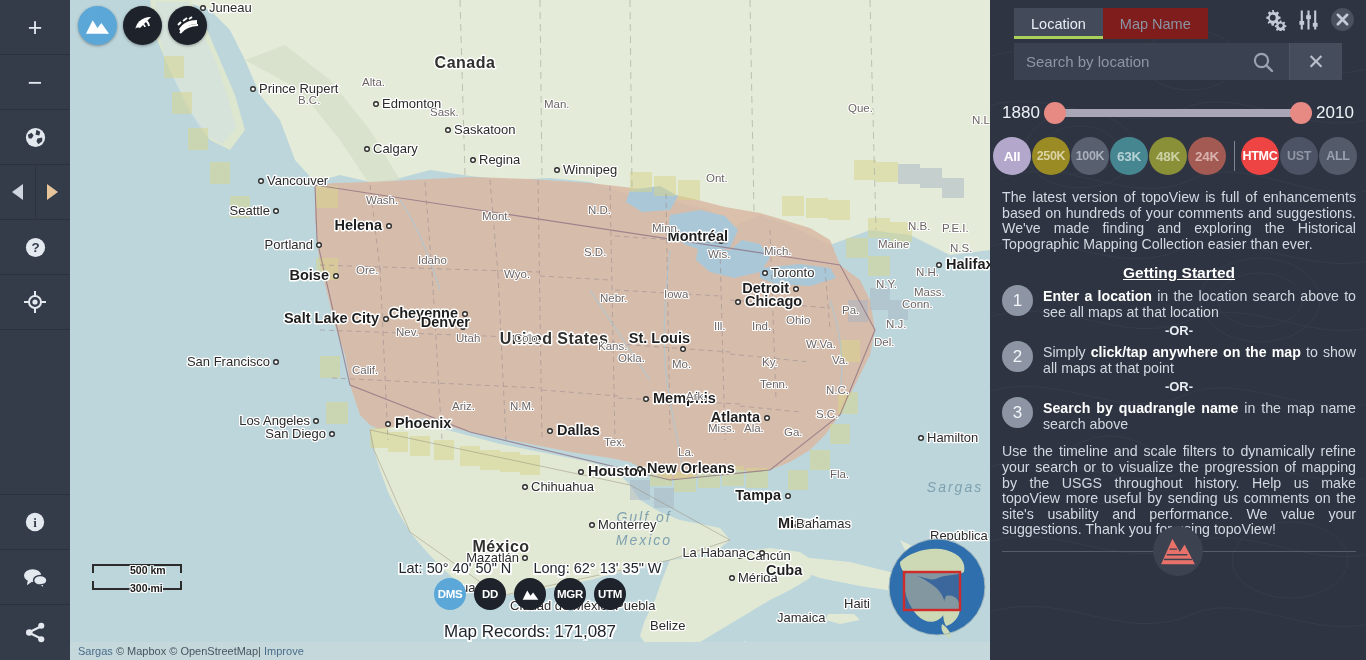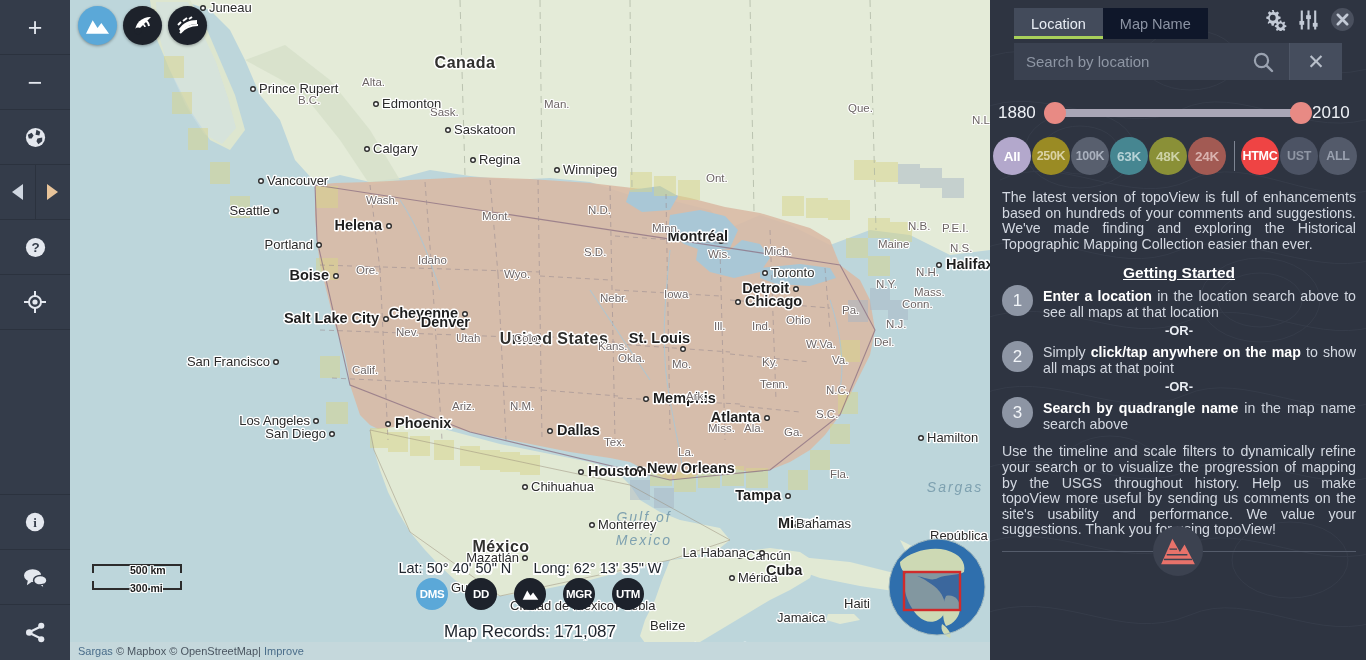--- a/index.html
+++ b/index.html
@@ -47,21 +47,21 @@
   .bm-btn.dark { background: #1d222b; }
 
   
   #coord-readout {
     position: absolute; left: 50%; transform: translateX(-50%); top: 560px; z-index: 20;
     color: #20262e; font-size: 14.5px; white-space: nowrap;
     text-shadow: -1.5px -1.5px 0 #fff, 1.5px -1.5px 0 #fff, -1.5px 1.5px 0 #fff, 1.5px 1.5px 0 #fff,
                   0 -1.5px 0 #fff, 0 1.5px 0 #fff, -1.5px 0 0 #fff, 1.5px 0 0 #fff;
   }
   #coord-readout .gap { display: inline-block; width: 14px; }
-  #coord-btns { position: absolute; left: 50%; transform: translateX(-50%); top: 578px; display: flex; gap: 17px; z-index: 21; text-align: center; }
+  #coord-btns { position: absolute; left: 50%; transform: translateX(-50%); top: 578px; display: flex; gap: 8px; z-index: 21; text-align: center; }
   .cbtn {
     width: 32px; height: 32px; border-radius: 50%; display: flex; align-items: center; justify-content: center;
     font-size: 11.5px; font-weight: bold; color: #fff; background: #1d222b; cursor: pointer; letter-spacing: -.3px;
   }
   .cbtn.active { background: #5ba8d8; }
 
   #map-records {
     position: absolute; left: 50%; transform: translateX(-50%); top: 622px; z-index: 20;
     color: #20262e; font-size: 17px; white-space: nowrap;
     text-shadow: -1.5px -1.5px 0 #fff, 1.5px -1.5px 0 #fff, -1.5px 1.5px 0 #fff, 1.5px 1.5px 0 #fff,
@@ -98,21 +98,21 @@
   #right-panel {
     position: absolute; right: 0; top: 0; width: 376px; height: 660px;
     background: #2e3441; z-index: 50; overflow: hidden;
   }
   #panel-texture { position: absolute; inset: 0; opacity: .5; pointer-events: none; }
   #panel-inner { position: relative; z-index: 2; width: 376px; height: 500px; }
 
   #tabs { position: absolute; left: 24px; top: 8px; display: flex; }
   .tab {
     height: 31px; padding: 0 17px; display: flex; align-items: center; justify-content: center;
-    background: #0f172a; color: #8b93a3; font-size: 14.5px; cursor: pointer; position: relative;
+    background: #7f1d1d; color: #8b93a3; font-size: 14.5px; cursor: pointer; position: relative;
   }
   .tab.active { background: #434b5b; color: #e8edf4; }
   .tab.active::after { content: ""; position: absolute; left: 0; right: 0; bottom: 0; height: 3px; background: #a8d05a; }
 
   #panel-icons { position: absolute; right: 10px; top: 6px; display: flex; align-items: center; gap: 9px; }
   .pi { cursor: pointer; display: flex; align-items: center; }
 
   #search-row {
     position: absolute; left: 24px; top: 43px; width: 328px; height: 37px;
     background: #3a4150; display: flex; align-items: stretch;
@@ -122,21 +122,21 @@
     color: #c4cad4; font-size: 15px; padding: 0 12px; font-family: "Liberation Sans", sans-serif;
   }
   #search-input::placeholder { color: #8e96a4; }
   #search-go { width: 56px; display: flex; align-items: center; justify-content: center; cursor: pointer; }
   #search-clear { width: 57px; display: flex; align-items: center; justify-content: center;
     cursor: pointer; background: #454d5d; border-left: 1px solid #4e5666; }
   .x-glyph { color: #b9c0cb; font-size: 21px; line-height: 1; font-weight: 300; }
 
   
   #timeline { position: absolute; left: 8px; top: 98px; width: 360px; height: 30px; display: flex; align-items: center; }
-  .tl-year { font-size: 17px; color: #eef1f6; width: 46px; }
+  .tl-year { font-size: 17px; color: #eef1f6; width: 46px; text-align: center; }
   .tl-track-wrap { position: relative; flex: 1; height: 30px; display: flex; align-items: center; }
   .tl-track { position: absolute; left: 10px; right: 10px; height: 8px; background: #a9a6b6; border-radius: 0px; }
   .tl-handle { position: absolute; width: 22px; height: 22px; border-radius: 50%; background: #e88a84; top: 4px; cursor: pointer; }
   .tl-handle.left { left: 0px; }
   .tl-handle.right { right: 0px; }
 
   
   #scale-filters { position: absolute; left: 0px; top: 134px; width: 376px; height: 44px; display: flex; align-items: center; padding-left: 3px; }
   .sf {
     width: 38px; height: 38px; border-radius: 50%; margin-right: 1px;

